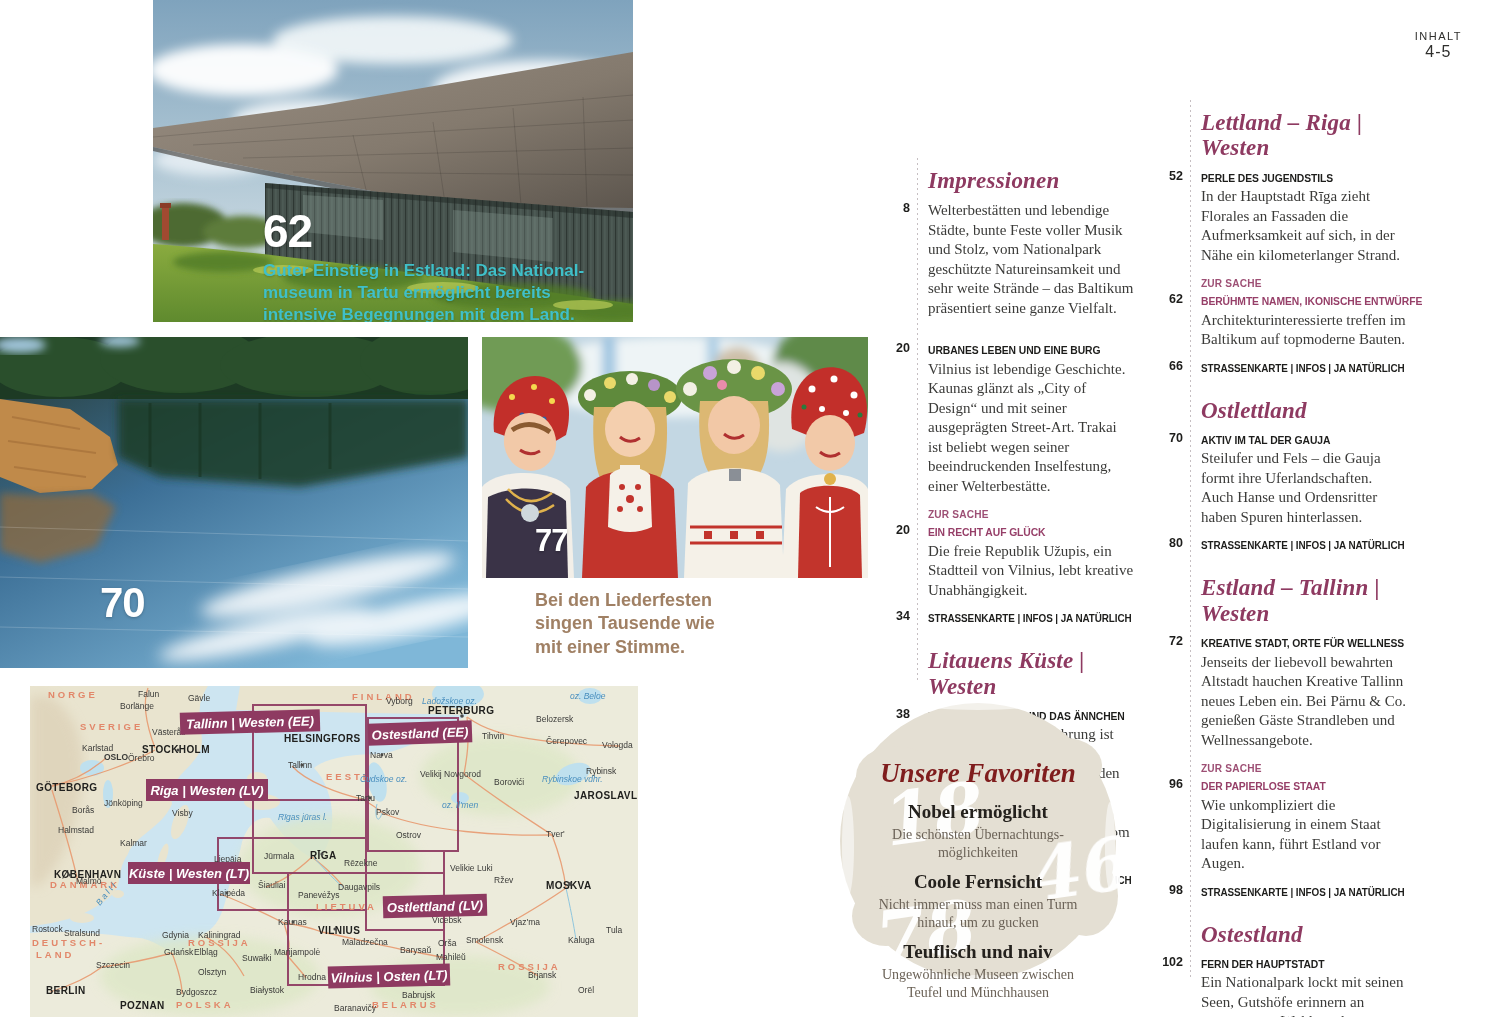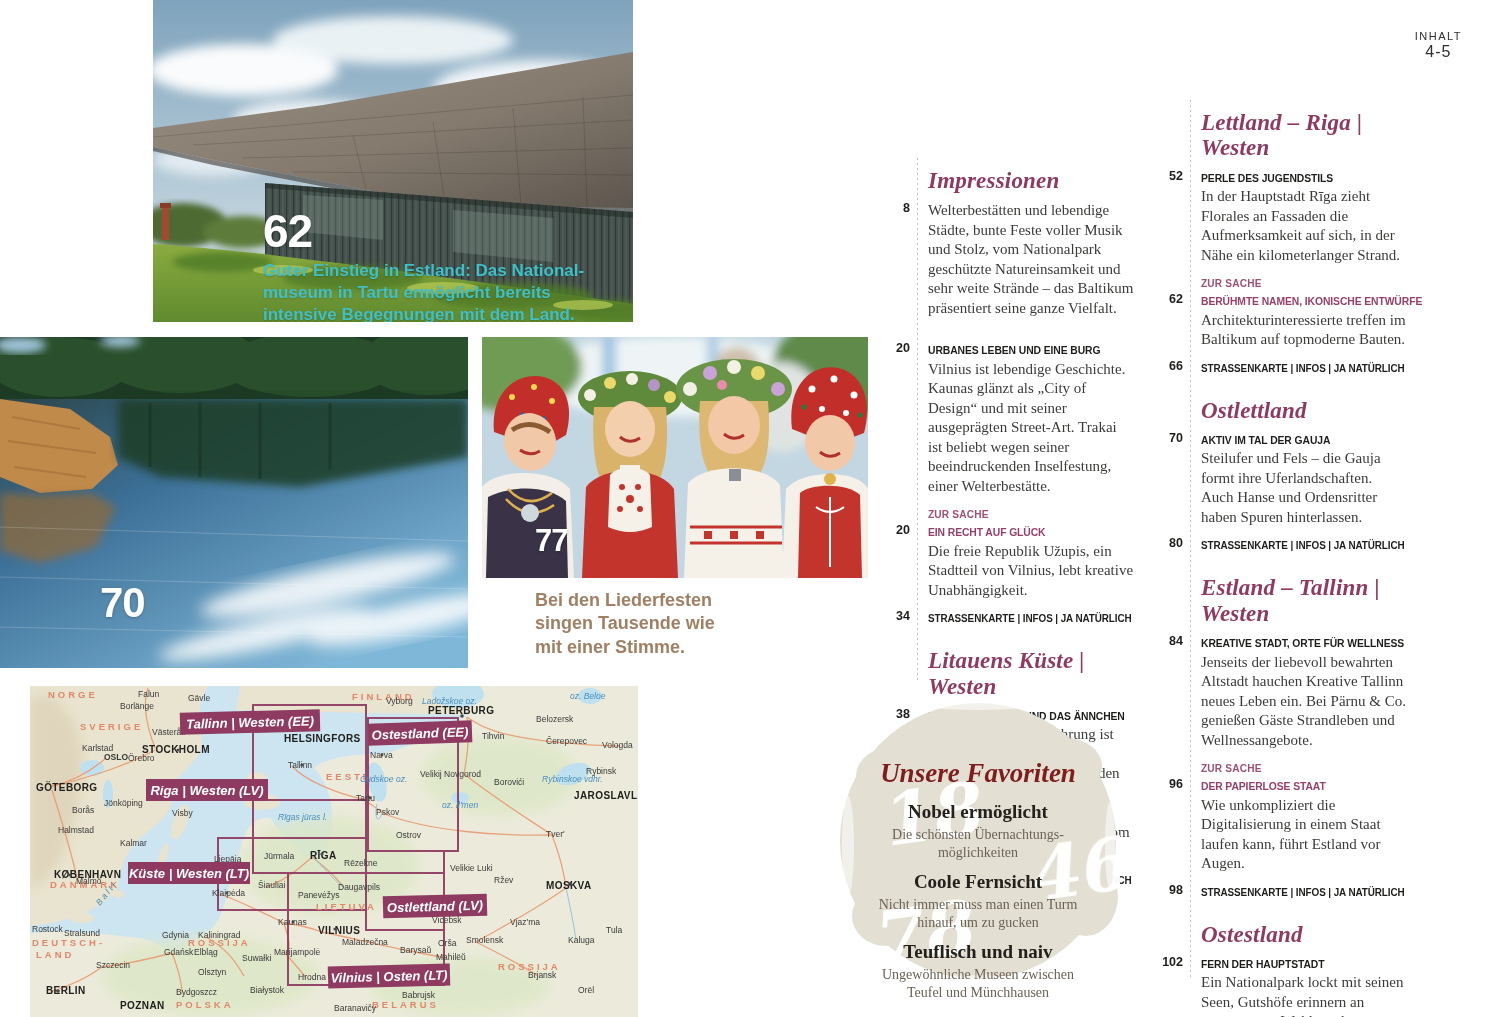--- a/index.html
+++ b/index.html
@@ -431,21 +431,21 @@
       </div>
       <div class="toc-row links gap8">
         <div class="toc-num">80</div>
         <div class="toc-cell"><span class="toc-title">STRASSENKARTE | INFOS | JA NATÜRLICH</span></div>
       </div>
     </div>
 
     <div class="toc-sec">
       <div class="toc-head">Estland – Tallinn | Westen</div>
       <div class="toc-row">
-        <div class="toc-num">84</div>
+        <div class="toc-num">72</div>
         <div class="toc-cell">
           <span class="toc-title">KREATIVE STADT, ORTE FÜR WELLNESS</span>
           <div class="toc-body">Jenseits der liebevoll bewahrten Altstadt hauchen Kreative Tallinn neues Leben ein. Bei Pärnu &amp; Co. genießen Gäste Strandleben und Wellnessangebote.</div>
         </div>
       </div>
       <div><span class="kicker">ZUR SACHE</span></div>
       <div class="toc-row plum">
         <div class="toc-num">96</div>
         <div class="toc-cell">
           <span class="toc-title">DER PAPIERLOSE STAAT</span>

